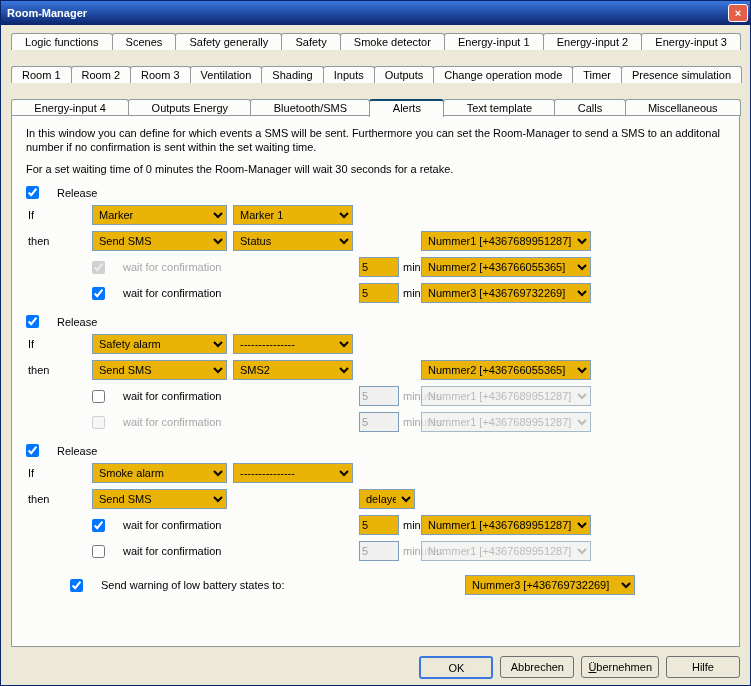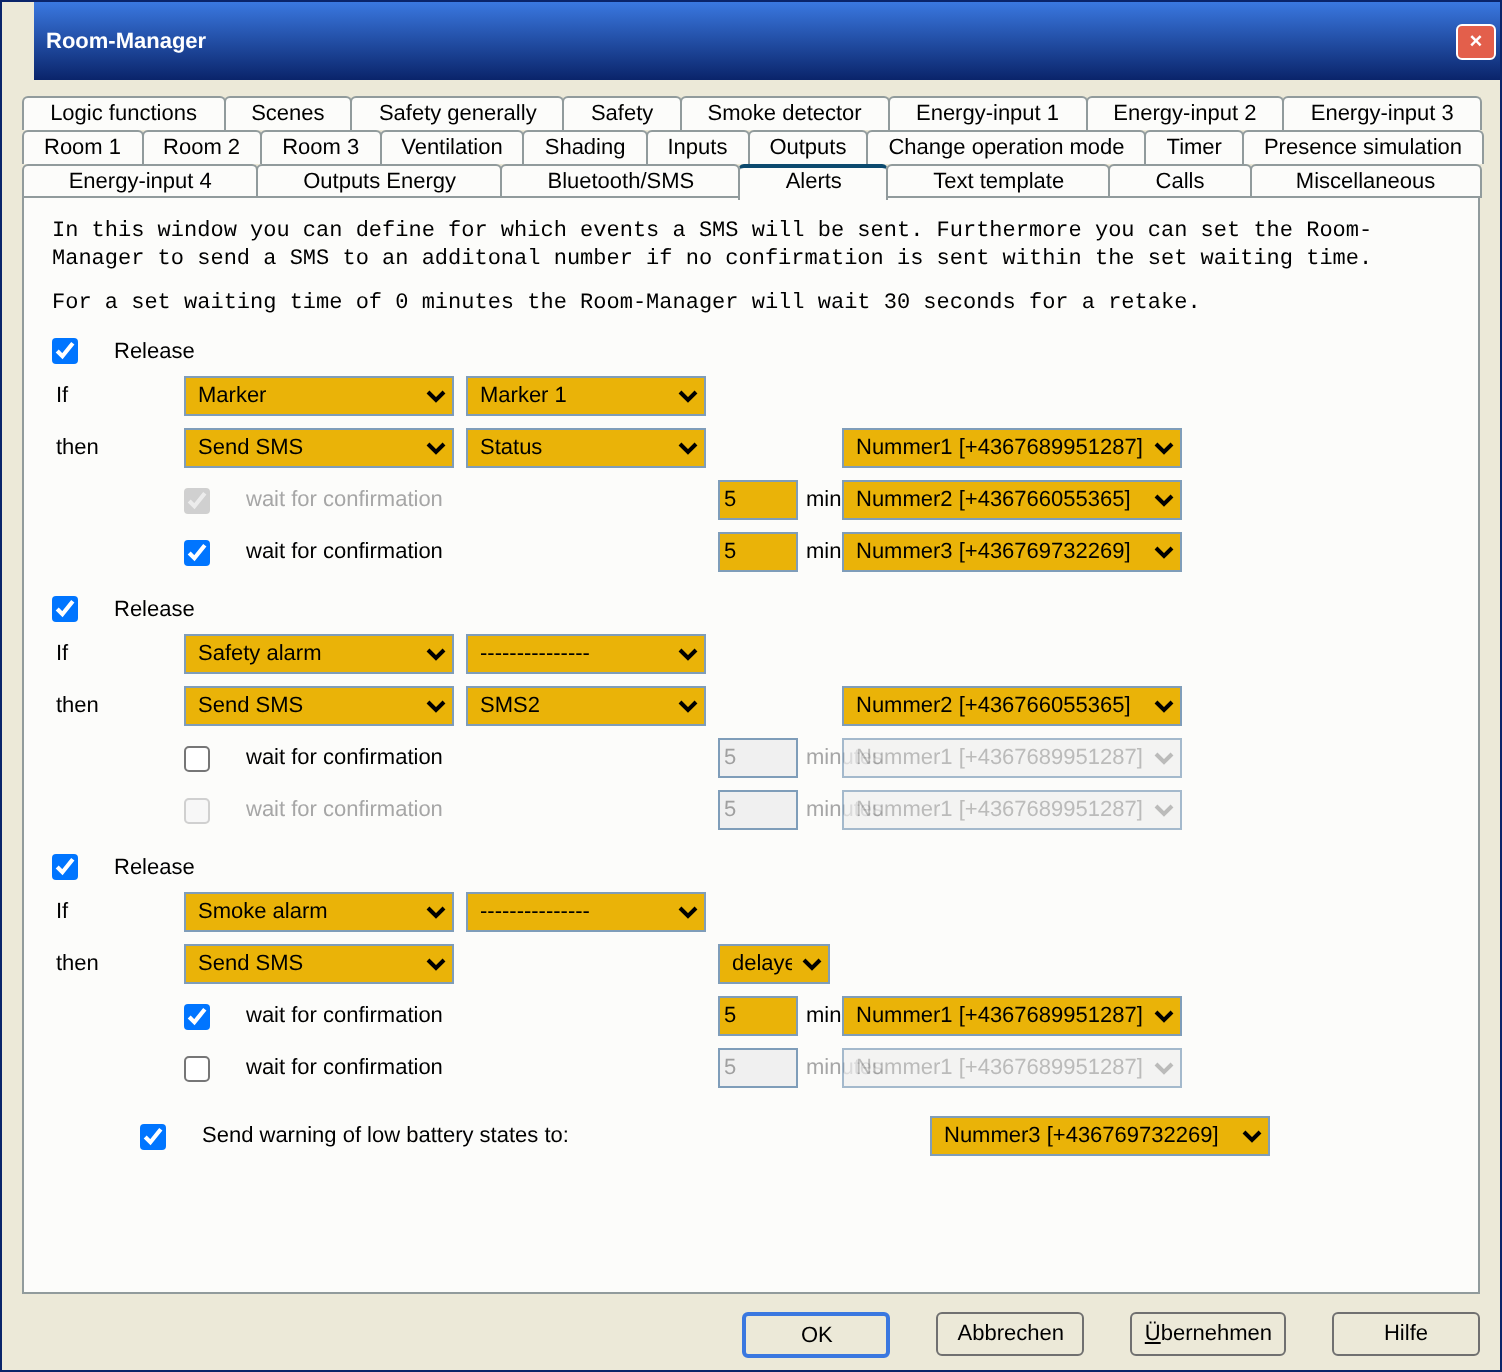--- a/index.html
+++ b/index.html
@@ -12,29 +12,28 @@
   }
   .window {
     width: 751px;
     height: 686px;
     background: #ece9d8;
     border: 1px solid #0a246a;
     display: flex;
     flex-direction: column;
   }
   .titlebar {
-    height: 39px;
+    height: 24px;
     background: linear-gradient(to bottom, #3a78e0 0%, #0a246a 100%);
     display: flex;
     align-items: center;
     justify-content: space-between;
     padding: 0 2px 0 6px;
     color: #fff;
     font-weight: bold;
-    margin-left: 16px;
   }
   .close-btn {
     width: 20px; height: 18px;
     background: #e35f4b;
     border: 1px solid #fff;
     border-radius: 3px;
     color: #fff;
     font-weight: bold;
     text-align: center;
     line-height: 16px;
@@ -42,21 +41,21 @@
   }
   .content {
     flex: 1;
     padding: 8px 10px 6px 10px;
     display: flex;
     flex-direction: column;
   }
   .tabs {
     display: flex;
     flex-wrap: wrap;
-    gap: 0;
+    gap: 16px;
   }
   .tab {
     border: 1px solid #919b9c;
     border-bottom: none;
     padding: 2px 10px;
     background: #fcfcfa;
     margin-right: -1px;
     border-top-left-radius: 3px;
     border-top-right-radius: 3px;
     cursor: pointer;
@@ -74,21 +73,21 @@
   .panel {
     border: 1px solid #919b9c;
     background: #fcfcfa;
     flex: 1;
     padding: 10px 14px;
     position: relative;
     top:-1px;
     overflow: hidden;
   }
   .intro { margin-bottom: 10px; line-height: 14px; }
-  .intro p { margin: 0 0 8px 0; font-family: Liberation Mono, monospace;}
+  .intro p { margin: 0 0 8px 0;}
   .section { margin-bottom: 12px; }
   .grid {
     display: grid;
     grid-template-columns: 60px 135px 120px 56px 170px;
     column-gap: 6px;
     row-gap: 6px;
     align-items: center;
   }
   select, input[type=text] {
     font-family: inherit;
@@ -108,21 +107,21 @@
     align-items: center;
     gap: 16px;
     white-space: nowrap;
   }
   label.check input { margin:0 2px 0 0;}
   label.check.colspan { grid-column: 2 / 4;}
   .disabled-text { color:#a6a6a6; }
   .btnbar {
     display: flex;
     justify-content: flex-end;
-    gap: 23px;
+    gap: 7px;
     padding-top: 8px;
   }
   button.win {
     font-family: inherit;
     font-size: 11px;
     min-width: 74px;
     height: 22px;
     border: 1px solid #707070;
     background: #ece9d8;
     border-radius: 3px;

